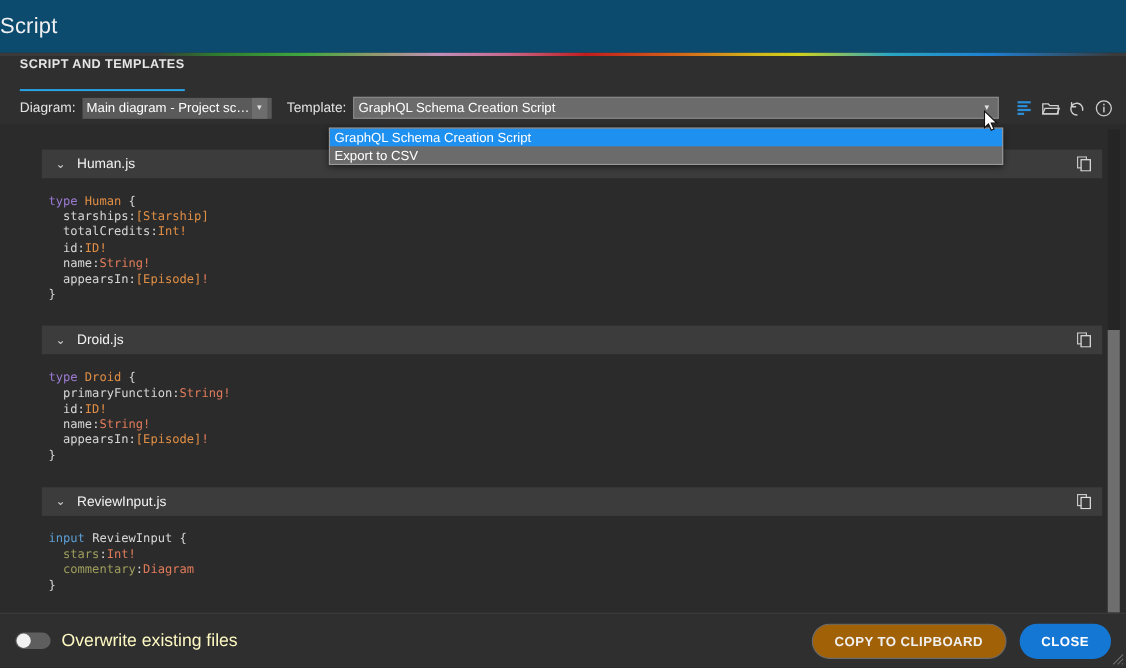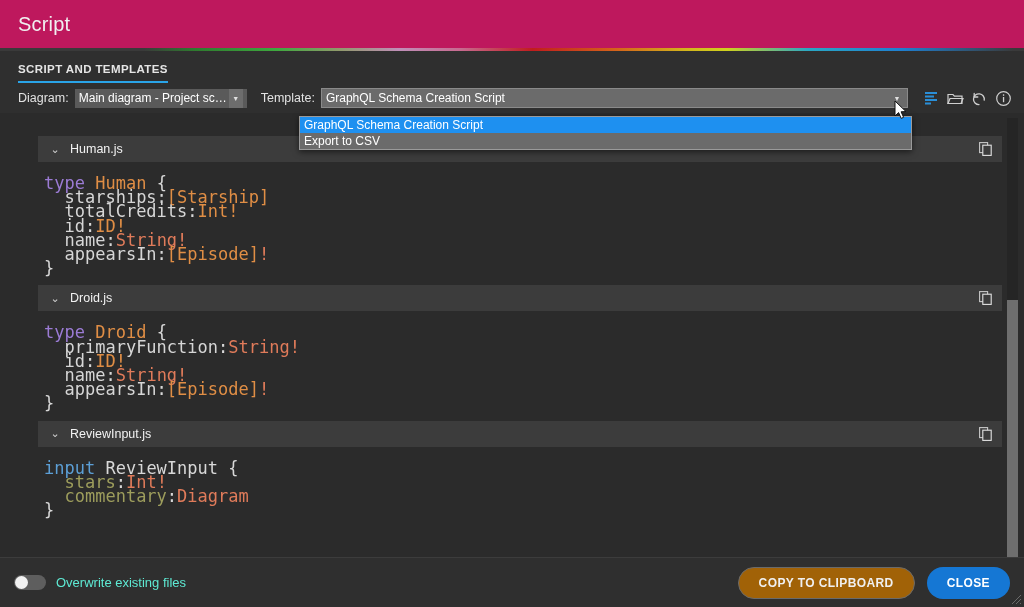--- a/index.html
+++ b/index.html
@@ -12,24 +12,23 @@
     height: 607px;
     overflow: hidden;
     font-family: "Liberation Sans", sans-serif;
     color: #e8e8e8;
     position: relative;
   }
 
   
   .titlebar {
     height: 48px;
-    background: #be185d;
-    display: flex;
-    align-items: center;
-    padding-left: 18px;
+    background: #0c4a6e;
+    display: flex;
+    align-items: center;
     box-sizing: border-box;
   }
   .titlebar .title {
     font-size: 20px;
     font-weight: 400;
     color: #f0f0f0;
     letter-spacing: 0.2px;
   }
 
   
@@ -60,21 +59,21 @@
     padding-left: 18px;
     box-sizing: border-box;
     display: flex;
     align-items: flex-end;
   }
   .tab {
     font-size: 11.5px;
     font-weight: 700;
     letter-spacing: 0.4px;
     color: #e5e5e5;
-    padding-bottom: 6px;
+    padding-bottom: 16px;
     border-bottom: 2px solid #2aa4e8;
     cursor: pointer;
   }
 
   
   .selector-row {
     height: 30px;
     background: #2f2f2f;
     display: flex;
     align-items: center;
@@ -222,23 +221,23 @@
     width: 18px;
     height: 18px;
     display: flex;
     align-items: center;
     justify-content: center;
     cursor: pointer;
   }
 
   pre.code {
     margin: 0;
-    padding: 14px 0 10px 6px;
+    padding: 14px 0 21px 6px;
     font-family: "DejaVu Sans Mono", "Liberation Mono", monospace;
-    font-size: 17px;
+    font-size: 11px;
     line-height: 14.2px;
     color: #d8d8d8;
     background: transparent;
     white-space: pre;
   }
 
   
   .kw     { color: #9b7bd4; }
   .kw2    { color: #5c9fd6; }
   .typ    { color: #e08e45; }
@@ -292,22 +291,22 @@
     margin-right: 10px;
   }
   .toggle .knob {
     position: absolute;
     left: 1px; top: 1px;
     width: 13px; height: 13px;
     border-radius: 50%;
     background: #f2f2f2;
   }
   .toggle-label {
-    font-size: 13px;
-    color: #5eead4;
+    font-size: 16px;
+    color: #fef9c3;
   }
   .spacer { flex: 1; }
 
   .btn {
     height: 32px;
     border-radius: 16px;
     padding: 0 20px;
     display: flex;
     align-items: center;
     justify-content: center;

